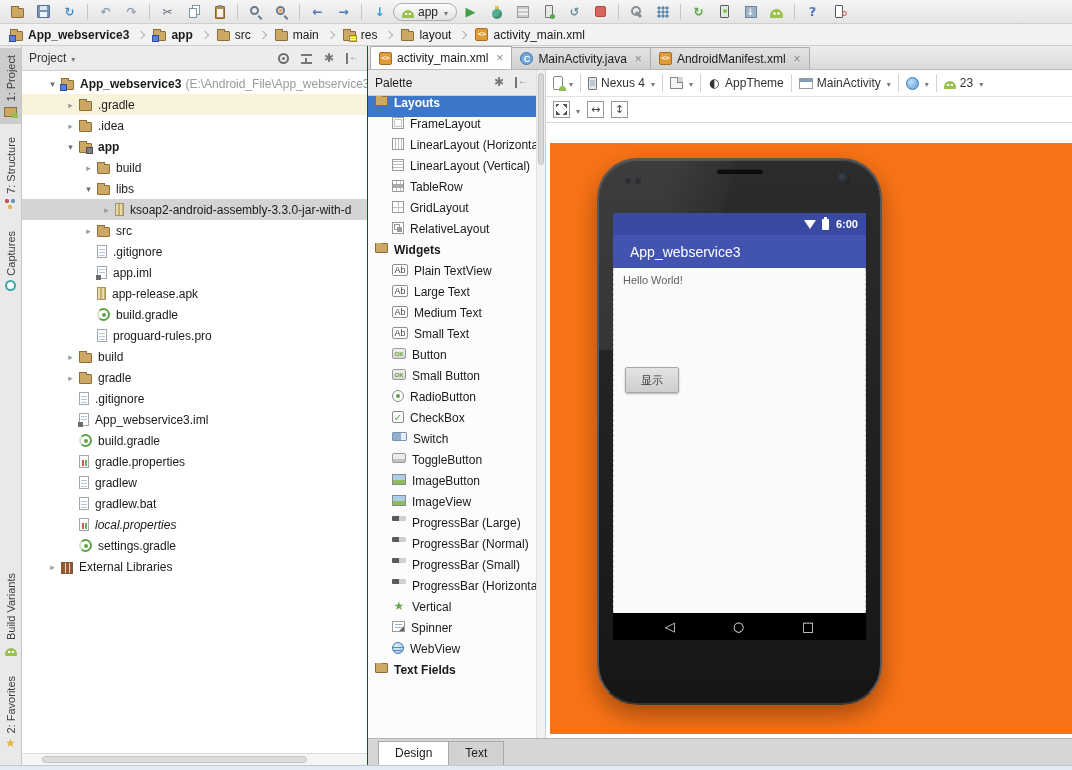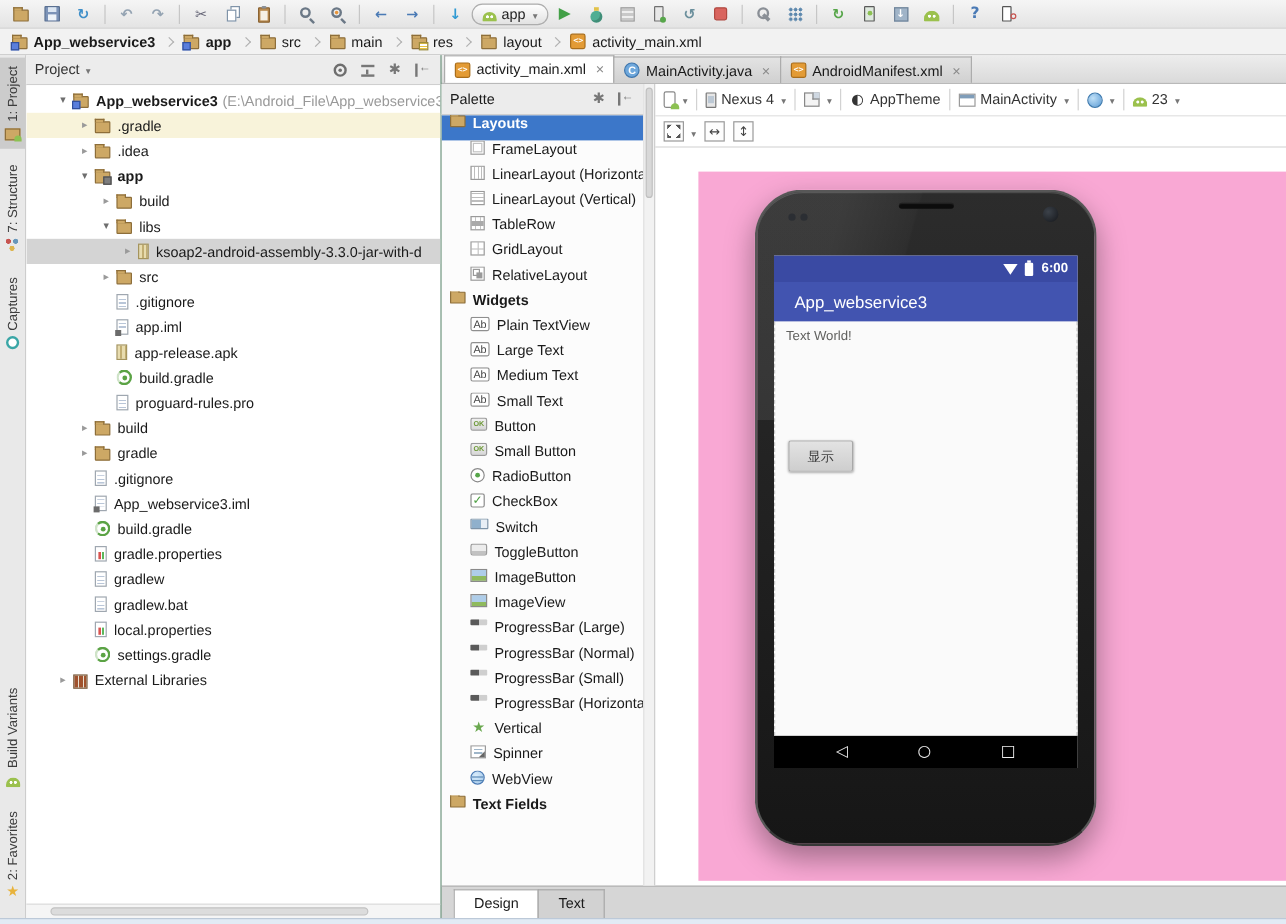--- a/index.html
+++ b/index.html
@@ -206,21 +206,21 @@
 .ic-theme{width:13px;text-align:center;color:#333;font-size:12px;line-height:14px;font-family:"DejaVu Sans",sans-serif}
 .ic-theme::after{content:"◐"}
 .ic-activity{width:14px;height:11px;border:1px solid #9a9a9a;background:#fff}
 .ic-activity::before{content:"";position:absolute;left:0;right:0;top:0;height:3px;background:#7f9db9}
 .ic-globe{width:13px;height:13px;border-radius:50%;background:radial-gradient(circle at 35% 35%,#bfe0f7,#5b9bd5);border:1px solid #3d79ad}
 .zbox{width:17px;height:17px;border:1px solid #9a9a9a;background:#fdfdfd;display:inline-flex;align-items:center;justify-content:center;font-size:11px;color:#444;font-family:"DejaVu Sans",sans-serif}
 .zfit{width:11px;height:11px;background-image:linear-gradient(135deg,#555 0 50%,transparent 50%),linear-gradient(225deg,#555 0 50%,transparent 50%),linear-gradient(45deg,#555 0 50%,transparent 50%),linear-gradient(315deg,#555 0 50%,transparent 50%);background-size:4px 4px;background-repeat:no-repeat;background-position:0 0,100% 0,0 100%,100% 100%}
 .zw::after{content:"↔"}
 .zh::after{content:"↕"}
 
-.canvas{flex:1;position:relative;background:#f9a8d4;margin:20px 0 4px 36px;overflow:hidden}
+.canvas{flex:1;position:relative;background:#f97316;margin:20px 0 4px 4px;overflow:hidden}
 
 
 .phone{position:absolute;left:47px;top:15px;width:285px;height:547px;background:linear-gradient(#2c2c2c,#161616);border:2px solid #575757;border-bottom-color:#383838;border-radius:40px;box-shadow:inset 0 1px 0 rgba(255,255,255,.15),0 10px 24px rgba(0,0,0,.35)}
 .phone::before{content:"";position:absolute;left:0;top:0;right:30%;height:190px;border-radius:38px 0 0 0;background:linear-gradient(105deg,rgba(255,255,255,.08) 30%,rgba(255,255,255,.02) 55%,transparent 56%);pointer-events:none}
 .speaker{position:absolute;left:50%;top:9px;width:46px;height:5px;margin-left:-23px;background:#0c0c0c;border-radius:3px;box-shadow:inset 0 1px 1px rgba(255,255,255,.1)}
 .cam{position:absolute;right:30px;top:12px;width:13px;height:13px;border-radius:50%;background:radial-gradient(circle at 35% 35%,#3c424a,#14161a)}
 .sensor{position:absolute;width:6px;height:6px;border-radius:50%;background:#2b2e33}
 .s1{left:26px;top:18px}.s2{left:36px;top:18px}
 .screen{position:absolute;left:14px;top:53px;width:253px;height:427px;background:#fafafa;display:flex;flex-direction:column}
 .sbar{height:22px;background:#3a4aa3;display:flex;align-items:center;justify-content:flex-end;gap:4px;padding:0 8px;flex:none}
@@ -529,21 +529,21 @@
           <div class="trow" style="padding-left: 42px;">
             <span class="tarrow"></span>
             <span class="ic ticon ic-file"></span>
             <span class="tlabel">gradlew</span>
           </div>
           <div class="trow" style="padding-left: 42px;">
             <span class="tarrow"></span>
             <span class="ic ticon ic-file"></span>
             <span class="tlabel">gradlew.bat</span>
           </div>
-          <div class="trow" style="padding-left: 42px;">
+          <div class="trow" style="padding-left: 42px; font-style: italic;">
             <span class="tarrow"></span>
             <span class="ic ticon ic-props"></span>
             <span class="tlabel">local.properties</span>
           </div>
           <div class="trow" style="padding-left: 42px;">
             <span class="tarrow"></span>
             <span class="ic ticon ic-gradle"></span>
             <span class="tlabel">settings.gradle</span>
           </div>
           <div class="trow" style="padding-left: 24px;">
@@ -770,21 +770,21 @@
               <div class="screen">
                 <div class="sbar">
                   <span class="wifi"></span>
                   <span class="batt"></span>
                   <span class="stime">6:00</span>
                 </div>
                 <div class="abar">
                   <span>App_webservice3</span>
                 </div>
                 <div class="pcontent">
-                  <div class="hello">Text World!</div>
+                  <div class="hello">Hello World!</div>
                   <button class="pbtn">显示</button>
                 </div>
                 <div class="navbar">
                   <span class="nv nv-back"></span>
                   <span class="nv nv-home"></span>
                   <span class="nv nv-recents"></span>
                 </div>
               </div>
             </div>
           </div>

